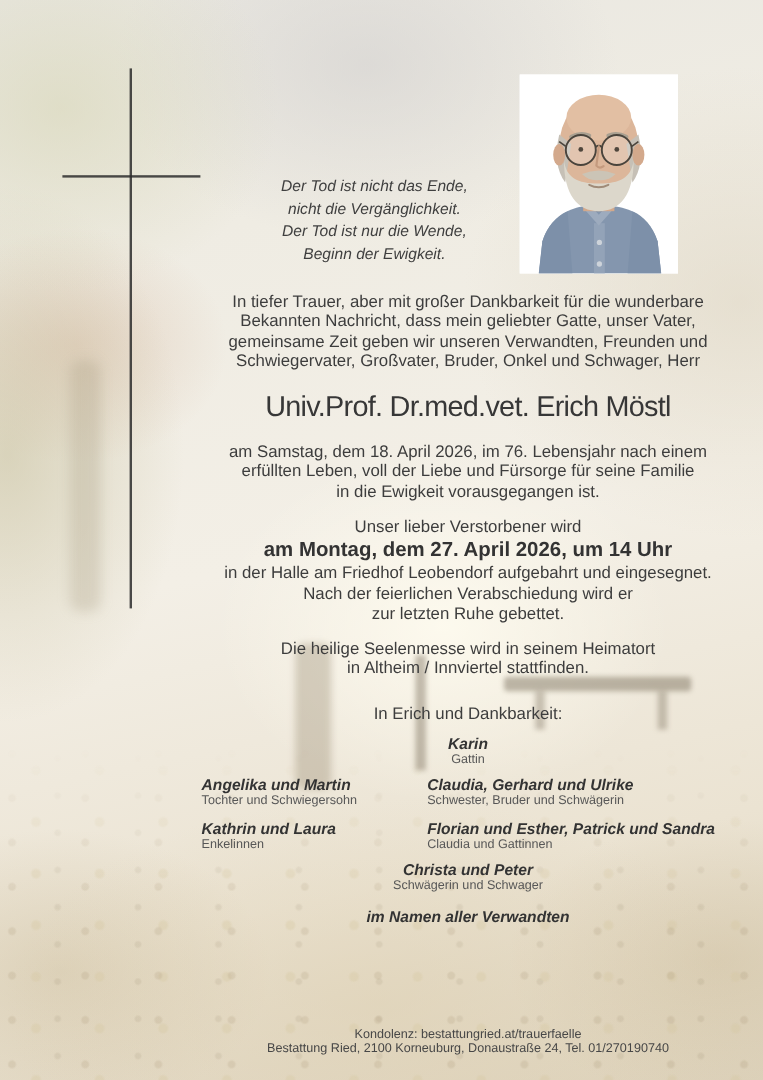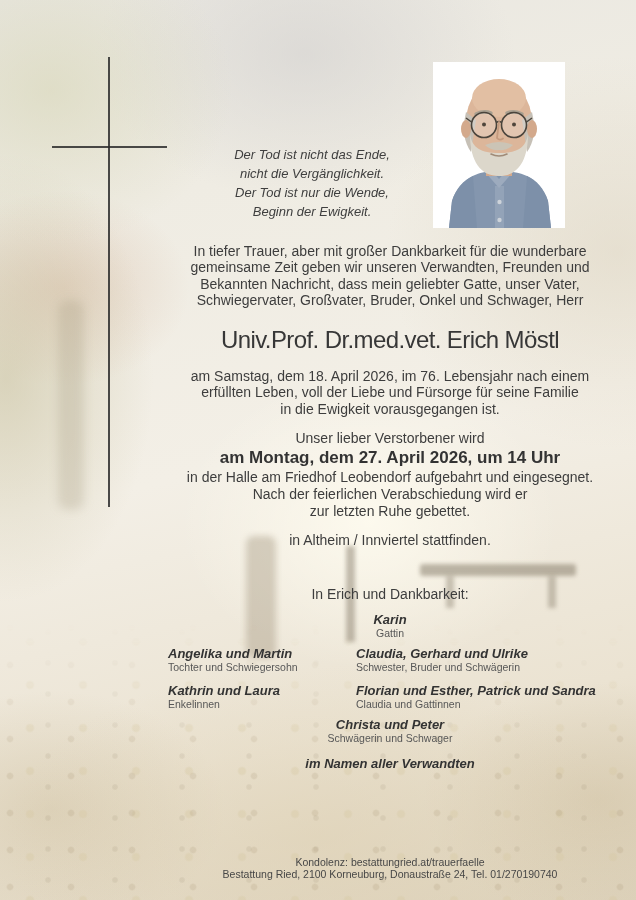--- a/index.html
+++ b/index.html
@@ -119,40 +119,41 @@
       <path d="M66,60 L64,76 Q66.5,79 70,76.5" stroke="#c49a7e" stroke-width="1.8" fill="none" stroke-linecap="round"></path>
 
       <path d="M37,72 C37,100 48,114 66,114 C84,114 95,100 95,72 C93,86 84,91 66,91 C48,91 39,86 37,72 Z" fill="#dcd7cb"></path>
       <path d="M52,83 Q66,77 80,83 Q74,89 66,88 Q58,89 52,83 Z" fill="#cbc4b6"></path>
       <path d="M58,92 Q66,96 74,92" stroke="#a08b78" stroke-width="1.6" fill="none" stroke-linecap="round"></path>
     </svg>
   </div>
 
   <div class="col body-text" style="top:243px">
     <div class="line">In tiefer Trauer, aber mit großer Dankbarkeit für die wunderbare</div>
+    <div class="line">Bekannten Nachricht, dass mein geliebter Gatte, unser Vater,</div>
     <div class="line">gemeinsame Zeit geben wir unseren Verwandten, Freunden und</div>
-    <div class="line">Bekannten Nachricht, dass mein geliebter Gatte, unser Vater,</div>
     <div class="line">Schwiegervater, Großvater, Bruder, Onkel und Schwager, Herr</div>
   </div>
 
   <div class="col deceased-name">Univ.Prof. Dr.med.vet. Erich Möstl</div>
 
   <div class="col body-text" style="top:368px">
     <div class="line">am Samstag, dem 18. April 2026, im 76. Lebensjahr nach einem</div>
     <div class="line">erfüllten Leben, voll der Liebe und Fürsorge für seine Familie</div>
     <div class="line">in die Ewigkeit vorausgegangen ist.</div>
   </div>
 
   <div class="col body-text" style="top:430px">Unser lieber Verstorbener wird</div>
   <div class="col b dt" style="top:448px">am Montag, dem 27. April 2026, um 14 Uhr</div>
   <div class="col body-text" style="top:469px">in der Halle am Friedhof Leobendorf aufgebahrt und eingesegnet.</div>
   <div class="col body-text" style="top:486px">Nach der feierlichen Verabschiedung wird er</div>
   <div class="col body-text" style="top:503px">zur letzten Ruhe gebettet.</div>
 
   <div class="col body-text" style="top:532px">
+    <div class="line">Die heilige Seelenmesse wird in seinem Heimatort</div>
     <div class="line">in Altheim / Innviertel stattfinden.</div>
   </div>
 
   <div class="col body-text" style="top:586px">In Erich und Dankbarkeit:</div>
 
   <div class="col" style="top:612px">
     <div class="mourner-name">Karin</div>
     <div class="mourner-rel">Gattin</div>
   </div>
 

